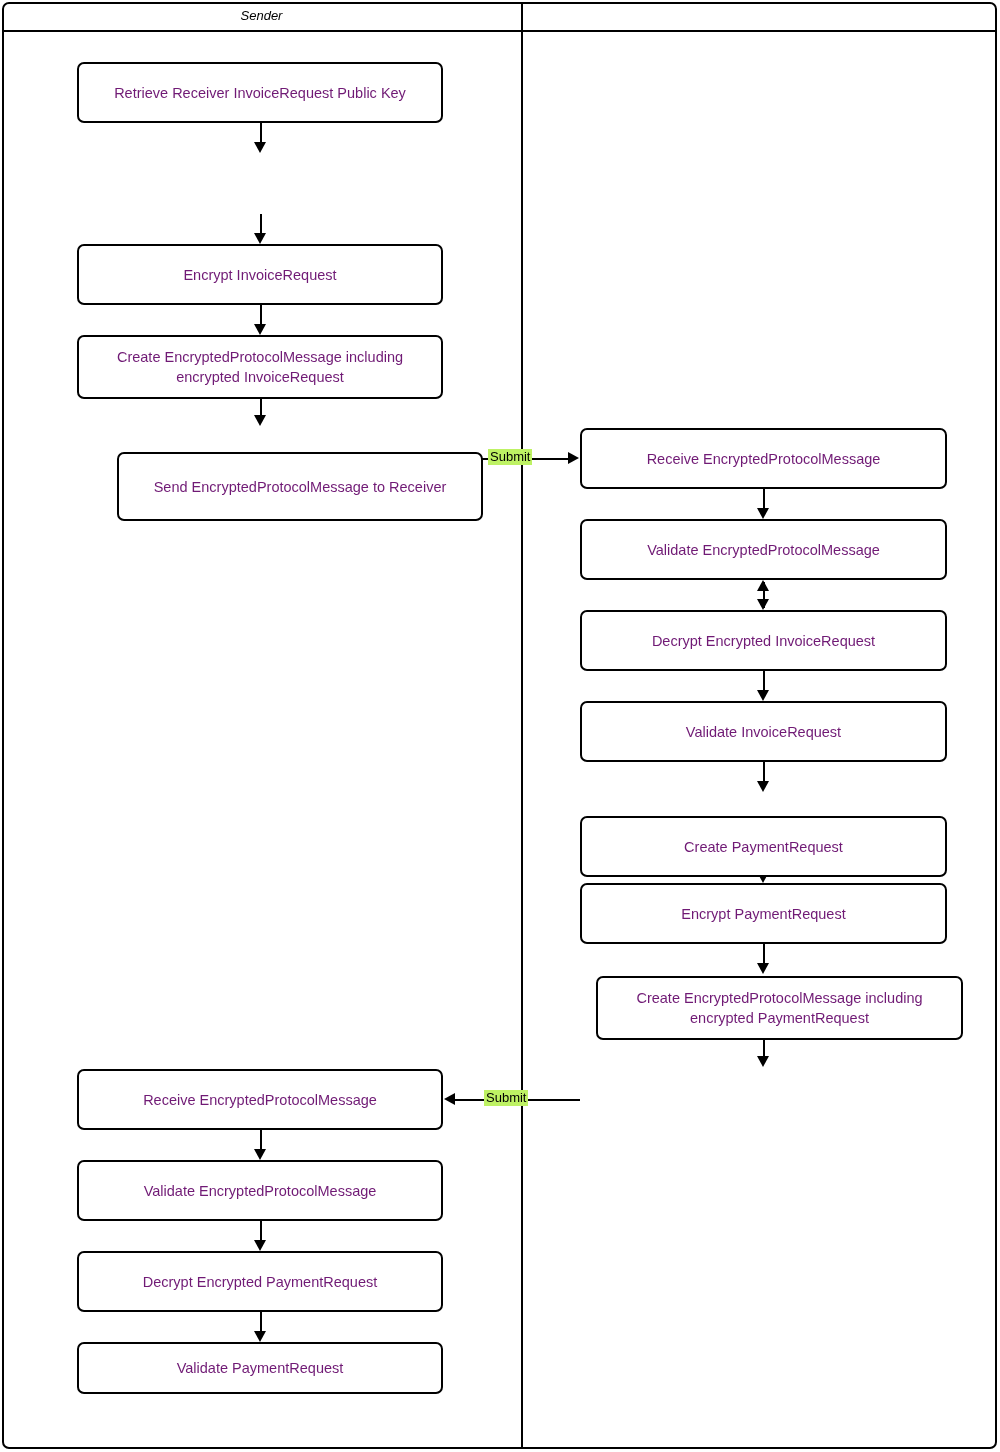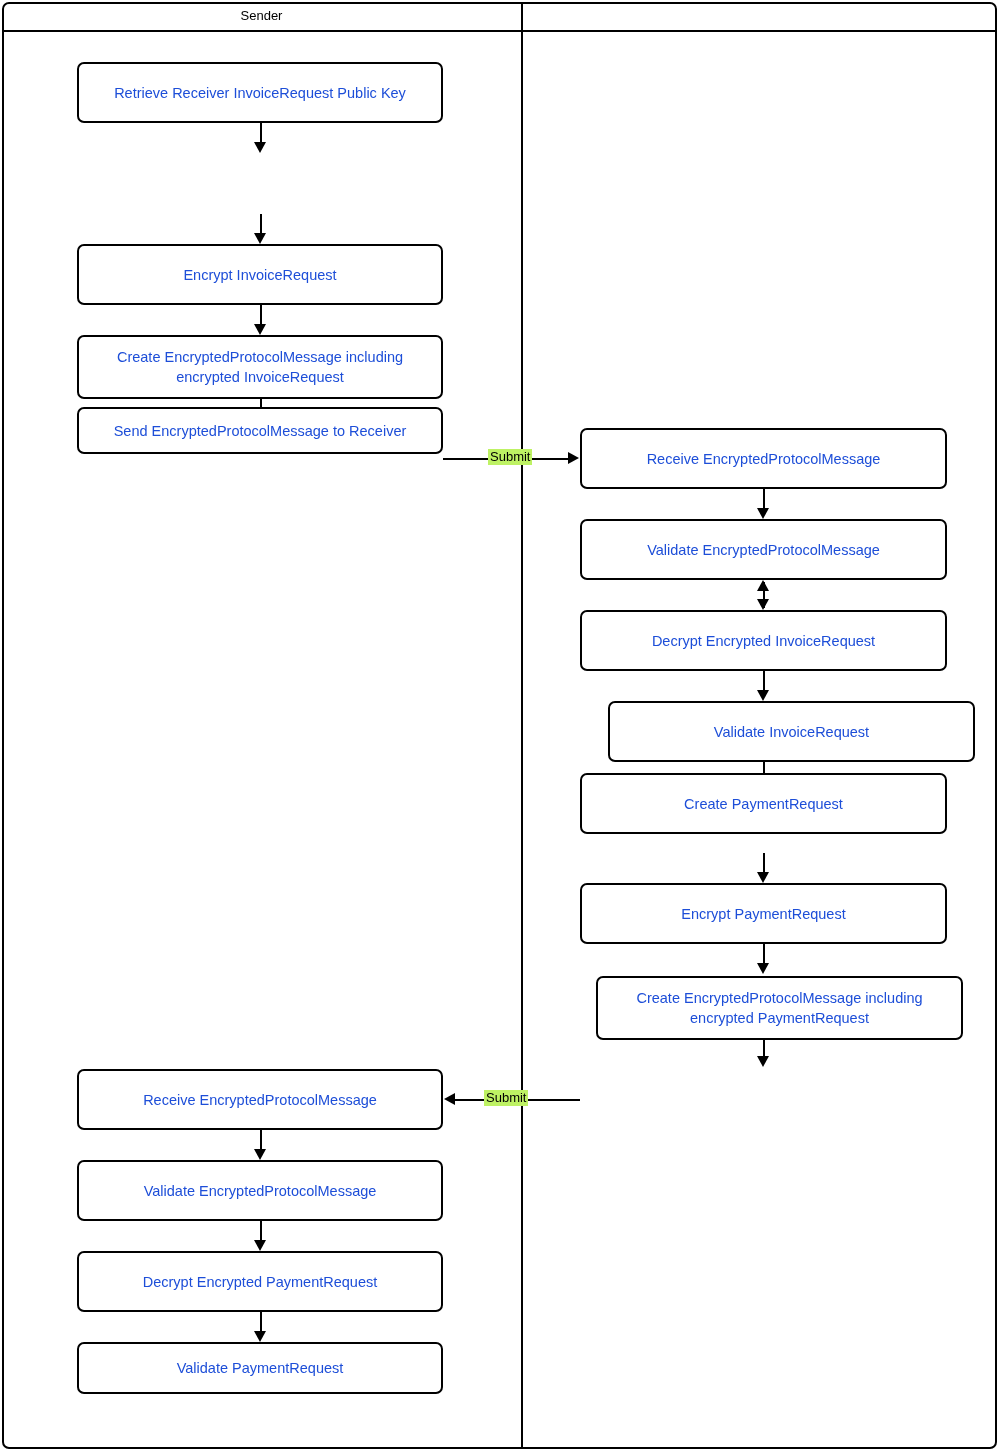--- a/index.html
+++ b/index.html
@@ -52,37 +52,37 @@
   .lane-title {
     position: absolute;
     top: 2px;
     height: 28px;
     line-height: 28px;
     font-size: 13px;
     text-align: center;
     color: #000000;
     white-space: nowrap;
   }
-  .lane-title.sender { left: 2px; width: 519px; }
+  .lane-title.sender { left: 2px; width: 519px; font-style: italic; }
   .lane-title.receiver { left: 523px; width: 474px; }
 
   
   .node {
     position: absolute;
     box-sizing: border-box;
     border: 2px solid #000000;
     border-radius: 7px;
     background: #ffffff;
     display: flex;
     align-items: center;
     justify-content: center;
     text-align: center;
     font-size: 14.5px;
     line-height: 20px;
-    color: #1d4ed8;
+    color: #701a75;
     padding: 2px 20px;
     z-index: 3;
   }
   .node.lane-a { left: 77px; width: 366px; }
   .node.lane-b { left: 580px; width: 367px; }
   .node .node-text { display: block; }
 
   
   .conn-v {
     position: absolute;
@@ -158,21 +158,21 @@
   </div>
   <div class="conn-v" style="left:260px;top:305px;height:20px;"></div>
   <div class="arrow down" style="left:254px;top:324px;"></div>
 
   <div class="node lane-a" style="top:335px;height:64px;">
     <span class="node-text">Create EncryptedProtocolMessage including encrypted InvoiceRequest</span>
   </div>
   <div class="conn-v" style="left:260px;top:399px;height:17px;"></div>
   <div class="arrow down" style="left:254px;top:415px;"></div>
 
-  <div class="node lane-a" style="top:407px;height:47px;">
+  <div class="node lane-a" style="top:452px;height:69px;margin-left:40px;">
     <span class="node-text">Send EncryptedProtocolMessage to Receiver</span>
   </div>
 
   <div class="conn-h" style="left:443px;top:458px;width:126px;"></div>
   <div class="arrow right" style="left:568px;top:452px;"></div>
   <div class="edge-label" style="left:488px;top:449px;">Submit</div>
 
   <div class="node lane-b" style="top:428px;height:61px;">
     <span class="node-text">Receive EncryptedProtocolMessage</span>
   </div>
@@ -186,27 +186,27 @@
   <div class="conn-v" style="left:763px;top:582px;height:26px;"></div>
   <div class="arrow up" style="left:757px;top:580px;"></div>
   <div class="arrow down" style="left:757px;top:599px;"></div>
 
   <div class="node lane-b" style="top:610px;height:61px;">
     <span class="node-text">Decrypt Encrypted InvoiceRequest</span>
   </div>
   <div class="conn-v" style="left:763px;top:671px;height:20px;"></div>
   <div class="arrow down" style="left:757px;top:690px;"></div>
 
-  <div class="node lane-b" style="top:701px;height:61px;margin-left:28px;">
+  <div class="node lane-b" style="top:701px;height:61px;">
     <span class="node-text">Validate InvoiceRequest</span>
   </div>
   <div class="conn-v" style="left:763px;top:762px;height:20px;"></div>
   <div class="arrow down" style="left:757px;top:781px;"></div>
 
-  <div class="node lane-b" style="top:773px;height:61px;">
+  <div class="node lane-b" style="top:816px;height:61px;">
     <span class="node-text">Create PaymentRequest</span>
   </div>
   <div class="conn-v" style="left:763px;top:853px;height:20px;"></div>
   <div class="arrow down" style="left:757px;top:872px;"></div>
 
   <div class="node lane-b" style="top:883px;height:61px;">
     <span class="node-text">Encrypt PaymentRequest</span>
   </div>
   <div class="conn-v" style="left:763px;top:944px;height:20px;"></div>
   <div class="arrow down" style="left:757px;top:963px;"></div>

